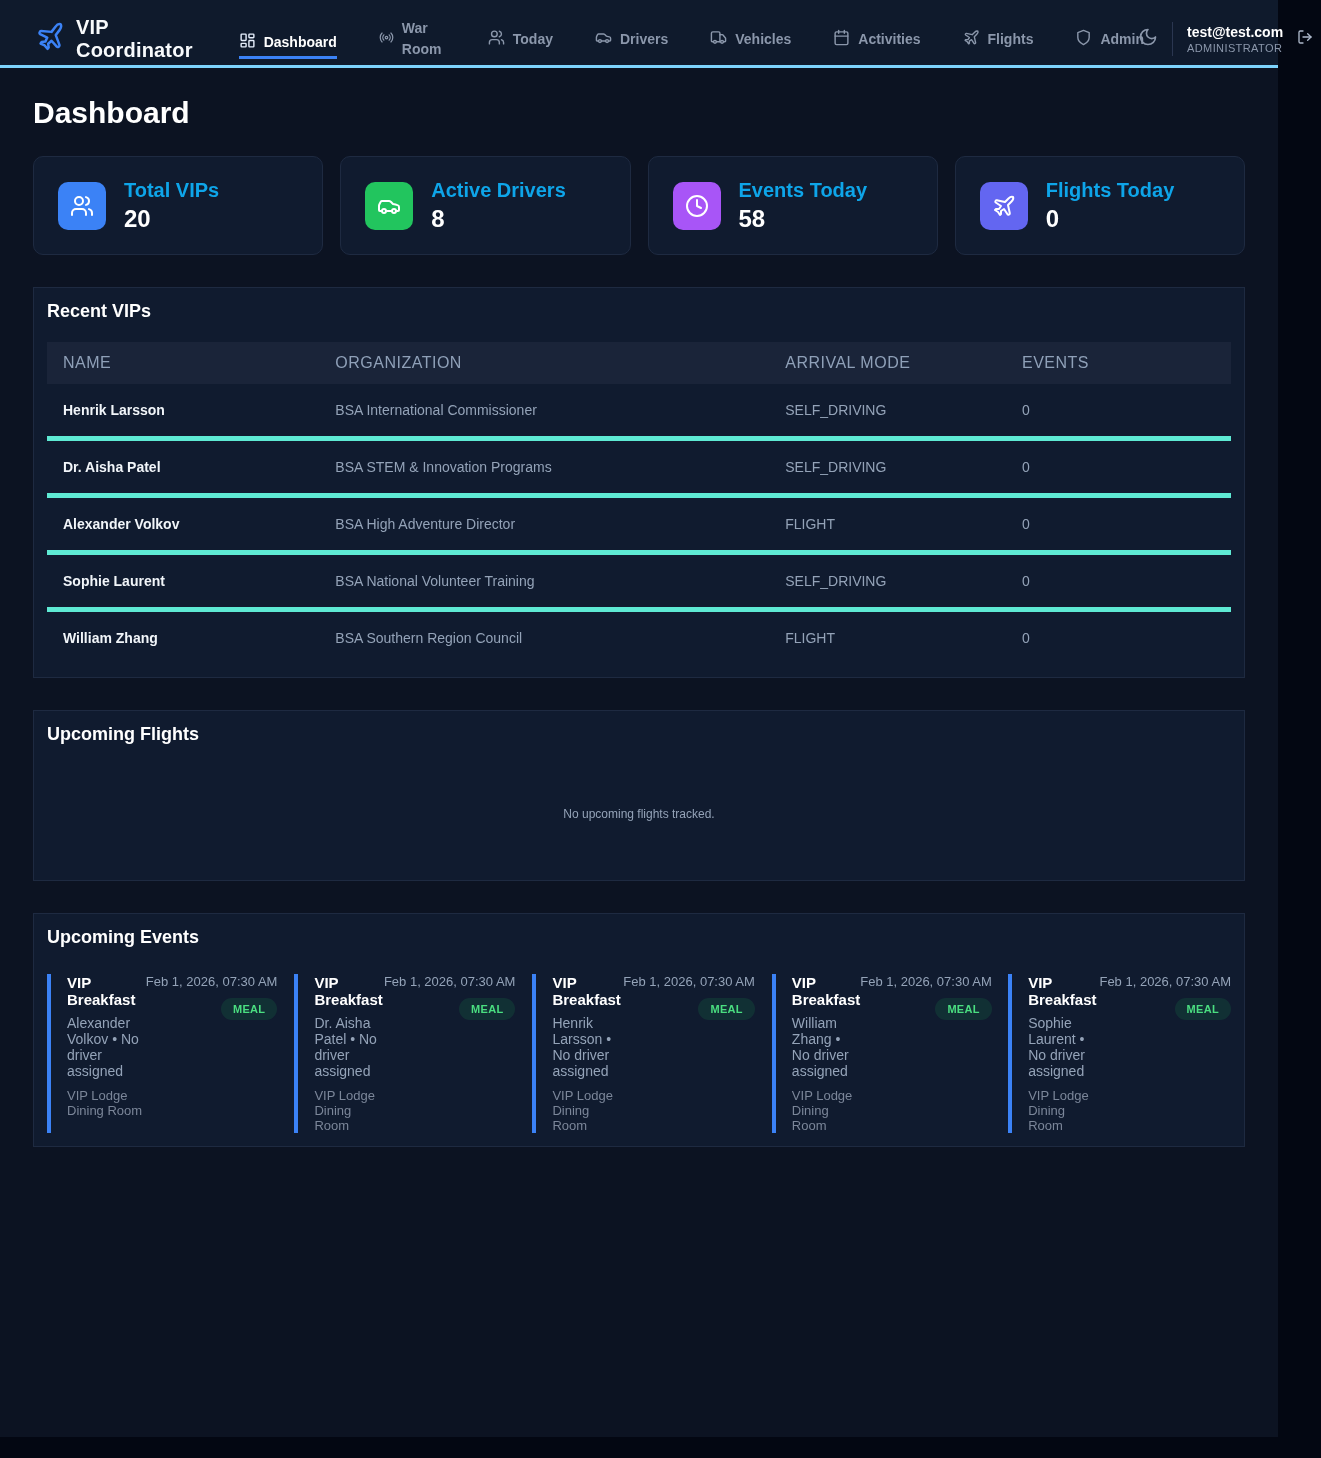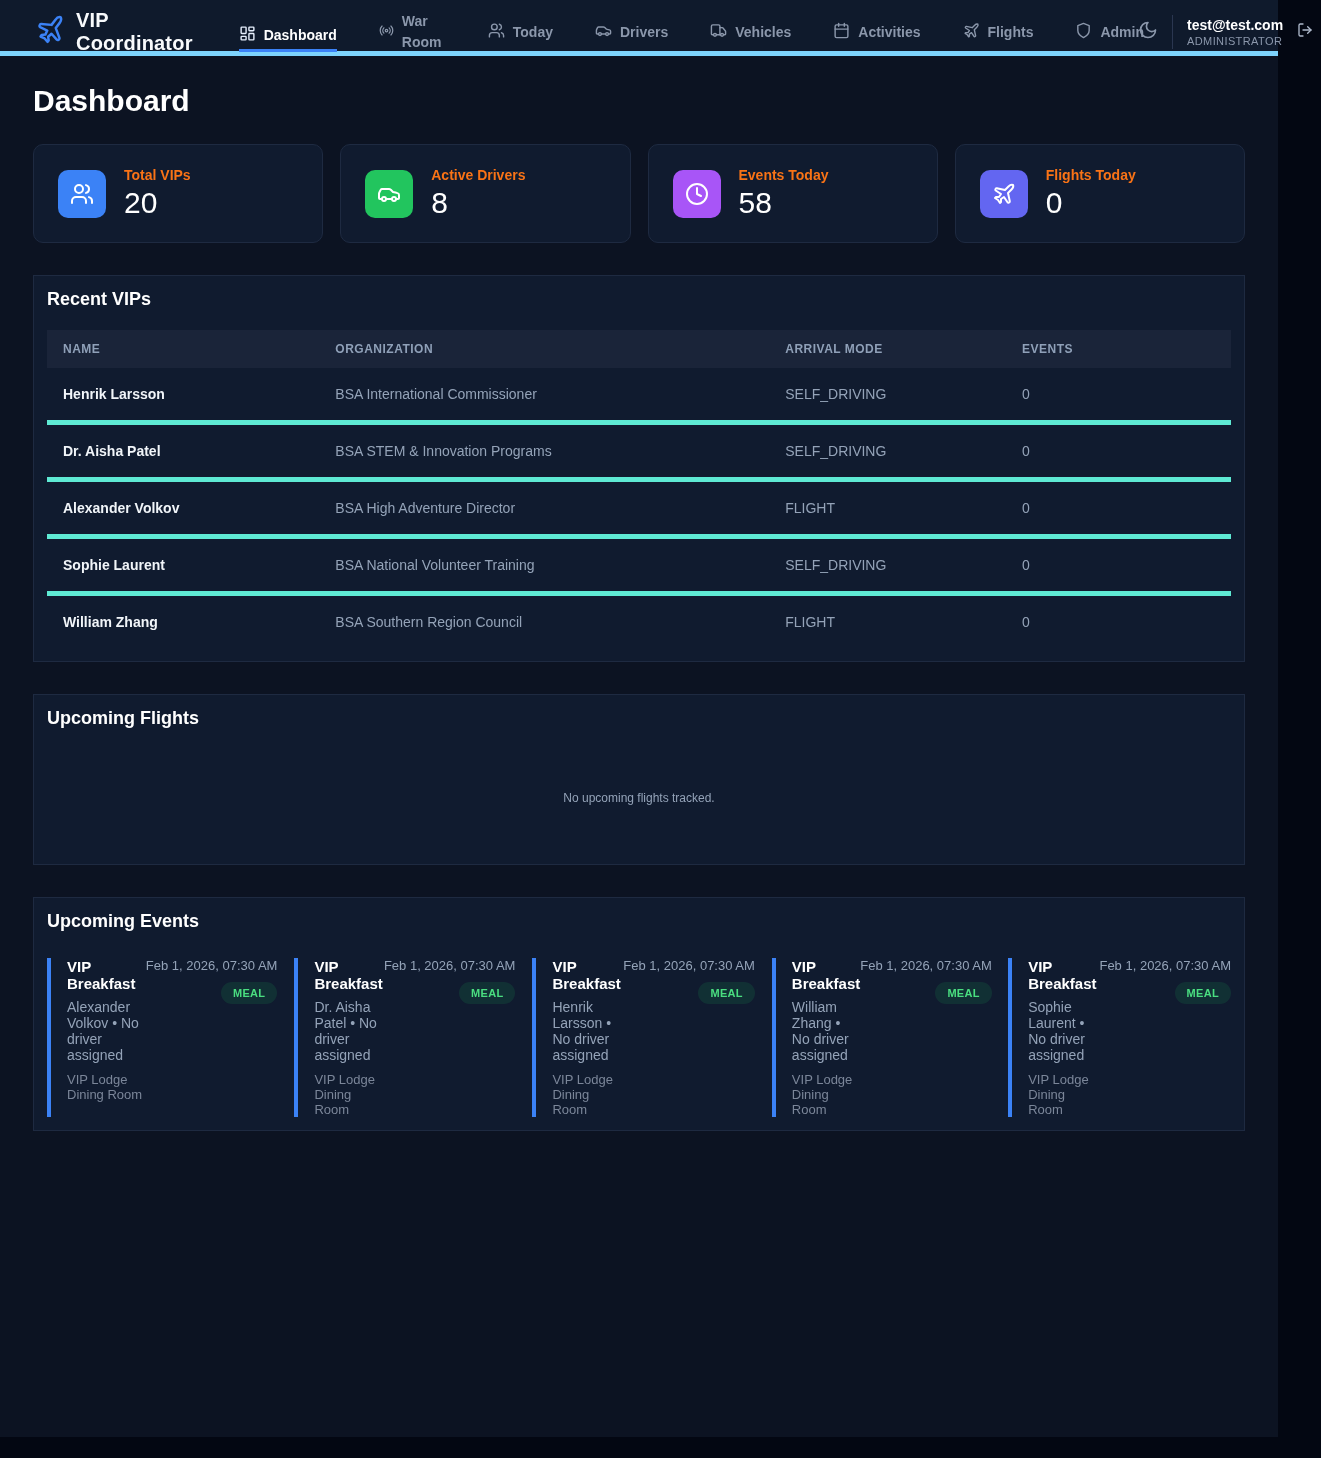--- a/index.html
+++ b/index.html
@@ -1,20 +1,20 @@
 <!DOCTYPE html>
 <html><head>
 <meta charset="utf-8">
 <style>
   * { margin:0; padding:0; box-sizing:border-box; }
   html,body { width:1321px; height:1458px; background:#030712; font-family:"Liberation Sans", sans-serif; overflow:hidden; }
   .viewport { position:absolute; top:0; left:0; width:1278px; height:1437px; background:#0c1322; overflow:visible; }
 
   
-  .navbar { height:56px; background:#0f1a2c; border-bottom:5px solid #7dd3fc; display:flex; align-items:center; padding:12px 0 0 36px; position:relative; }
+  .navbar { height:68px; background:#0f1a2c; border-bottom:3px solid #7dd3fc; display:flex; align-items:center; padding:12px 0 0 36px; position:relative; }
   .brand { display:flex; align-items:center; gap:10px; }
   .brand svg { transform:rotate(-8deg); }
   .brand-title { font-size:20px; font-weight:bold; color:#f8fafc; letter-spacing:.2px; }
   .nav-menu { display:flex; align-items:center; gap:42px; margin-left:46px; }
   .nav-item { display:flex; align-items:center; gap:8px; color:#8b97ab; font-size:14px; font-weight:600; cursor:pointer; padding:6px 0; }
   .nav-item svg { stroke:#8b97ab; flex:none; }
   .nav-item.active { color:#ffffff; border-bottom:3px solid #3b82f6; padding-bottom:4px; margin-bottom:-7px; }
   .nav-item.active svg { stroke:#e5eefc; }
   .nav-label-wrap { width:44px; line-height:1.45; }
   .nav-right { display:flex; align-items:center; margin-left:auto; margin-right:-36px; gap:14px; }
@@ -26,29 +26,29 @@
   .signout-btn { background:none; border:none; cursor:pointer; display:flex; align-items:center; gap:8px; color:#e5eefc; font-size:14px; font-weight:600; font-family:inherit; }
   .signout-btn .so-label { width:40px; text-align:left; line-height:1.5; }
 
   
   .main { padding:0 33px 0 33px; }
   .page-title { font-size:30px; font-weight:bold; color:#ffffff; margin:28px 0 26px 0; }
 
   .stats-row { display:grid; grid-template-columns:repeat(4,1fr); gap:17px; }
   .stat-card { background:#101b2f; border:1px solid #1e2a41; border-radius:10px; padding:24px; display:flex; align-items:center; gap:18px; height:99px; }
   .stat-icon { width:48px; height:48px; border-radius:10px; display:flex; align-items:center; justify-content:center; flex:none; }
-  .stat-label { font-size:14px; color:#f97316; font-weight:600; }
-  .stat-value { font-size:30px; font-weight:normal; color:#ffffff; margin-top:3px; }
+  .stat-label { font-size:20px; color:#0ea5e9; font-weight:600; }
+  .stat-value { font-size:24px; font-weight:bold; color:#ffffff; margin-top:3px; }
 
   .panel { background:#101b2f; border:1px solid #1e2a41; border-radius:0; padding:13px; margin-top:32px; }
   .panel-title { font-size:18px; font-weight:bold; color:#ffffff; margin-bottom:20px; }
 
   table.vips { width:100%; border-collapse:collapse; }
   table.vips thead tr { background:#1a2439; }
-  table.vips th { text-align:left; font-size:12px; font-weight:bold; color:#8fa0b8; text-transform:uppercase; letter-spacing:.5px; padding:12px 16px; }
+  table.vips th { text-align:left; font-size:16px; font-weight:normal; color:#8fa0b8; text-transform:uppercase; letter-spacing:.5px; padding:12px 16px; }
   table.vips td { font-size:14px; color:#94a3b8; padding:18px 16px; border-bottom:5px solid #5eead4; }
   table.vips tr:last-child td { border-bottom:none; }
   table.vips td.cell-name { color:#f1f5f9; font-weight:bold; }
   .col-name{width:23%;} .col-org{width:38%;} .col-mode{width:20%;} .col-events{width:19%;}
 
   .empty-msg { text-align:center; color:#94a3b8; font-size:12px; padding:42px 0 46px 0; }
 
   .events-list { display:flex; gap:17px; margin-top:26px; }
   .event-item { border-left:4px solid #3b82f6; padding-left:16px; display:flex; justify-content:space-between; align-items:flex-start; min-height:72px; }
   .event-title { font-size:15px; font-weight:bold; color:#ffffff; }

